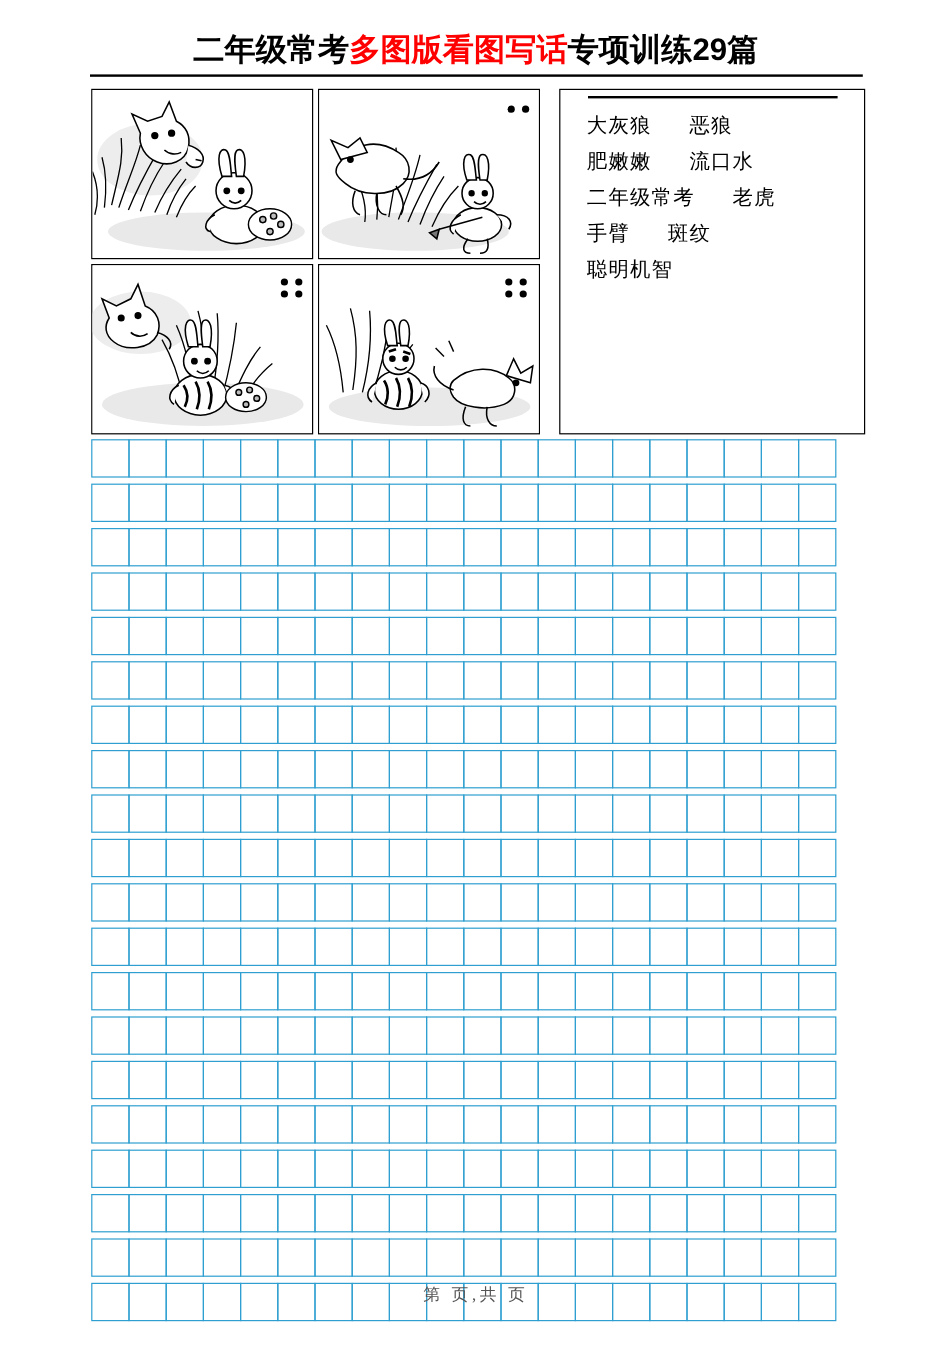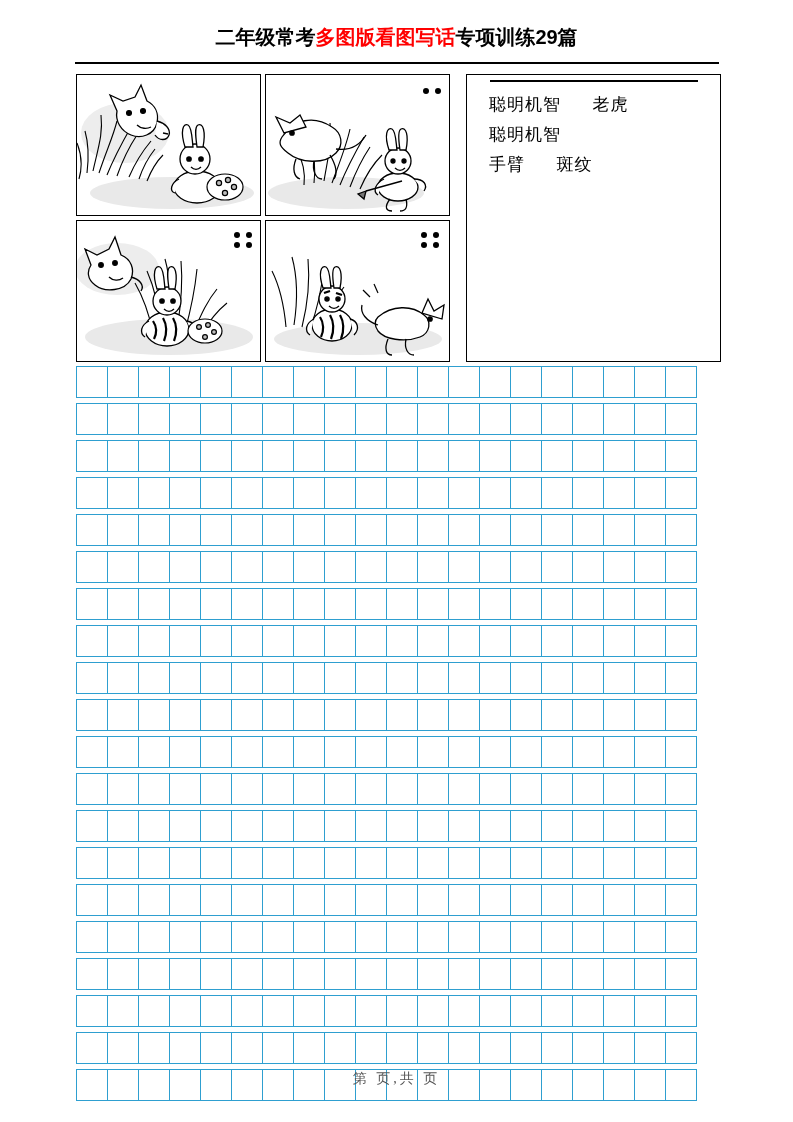--- a/index.html
+++ b/index.html
@@ -20,21 +20,21 @@
     position: absolute;
     left: 0;
     top: 24px;
     width: 793px;
     text-align: center;
     white-space: nowrap;
   }
   .title-bar span {
     font-family: "Liberation Sans", sans-serif;
     font-weight: bold;
-    font-size: 20px;
+    font-size: 26px;
     letter-spacing: 0px;
     color: #000000;
     text-align: right;
   }
   .title-bar .accent {
     color: #ff0000;
   }
   .title-rule {
     position: absolute;
     left: 75px;
@@ -351,23 +351,25 @@
         <path d="M104 76 l-7 -7"></path>
         <path d="M112 72 l-4 -9"></path>
       </g>
     </svg>
   </div>
 </div>
 
 <div class="wordbank">
   <div class="wb-underline"></div>
   <div class="wb-list">
-    <div class="wb-row">聪明机智      老虎</div>
+    <div class="wb-row">大灰狼      恶狼</div>
+    <div class="wb-row">肥嫩嫩      流口水</div>
+    <div class="wb-row">二年级常考      老虎</div>
+    <div class="wb-row">手臂      斑纹</div>
     <div class="wb-row">聪明机智</div>
-    <div class="wb-row">手臂      斑纹</div>
   </div>
 </div>
 
 <div class="grid-wrap" id="writing-grid">
     <div class="row">
       <div class="cell" style="width: 32px; height: 32px; border-color: rgb(46, 159, 208);"></div>
       <div class="cell" style="width: 32px; height: 32px; border-color: rgb(46, 159, 208);"></div>
       <div class="cell" style="width: 32px; height: 32px; border-color: rgb(46, 159, 208);"></div>
       <div class="cell" style="width: 32px; height: 32px; border-color: rgb(46, 159, 208);"></div>
       <div class="cell" style="width: 32px; height: 32px; border-color: rgb(46, 159, 208);"></div>

